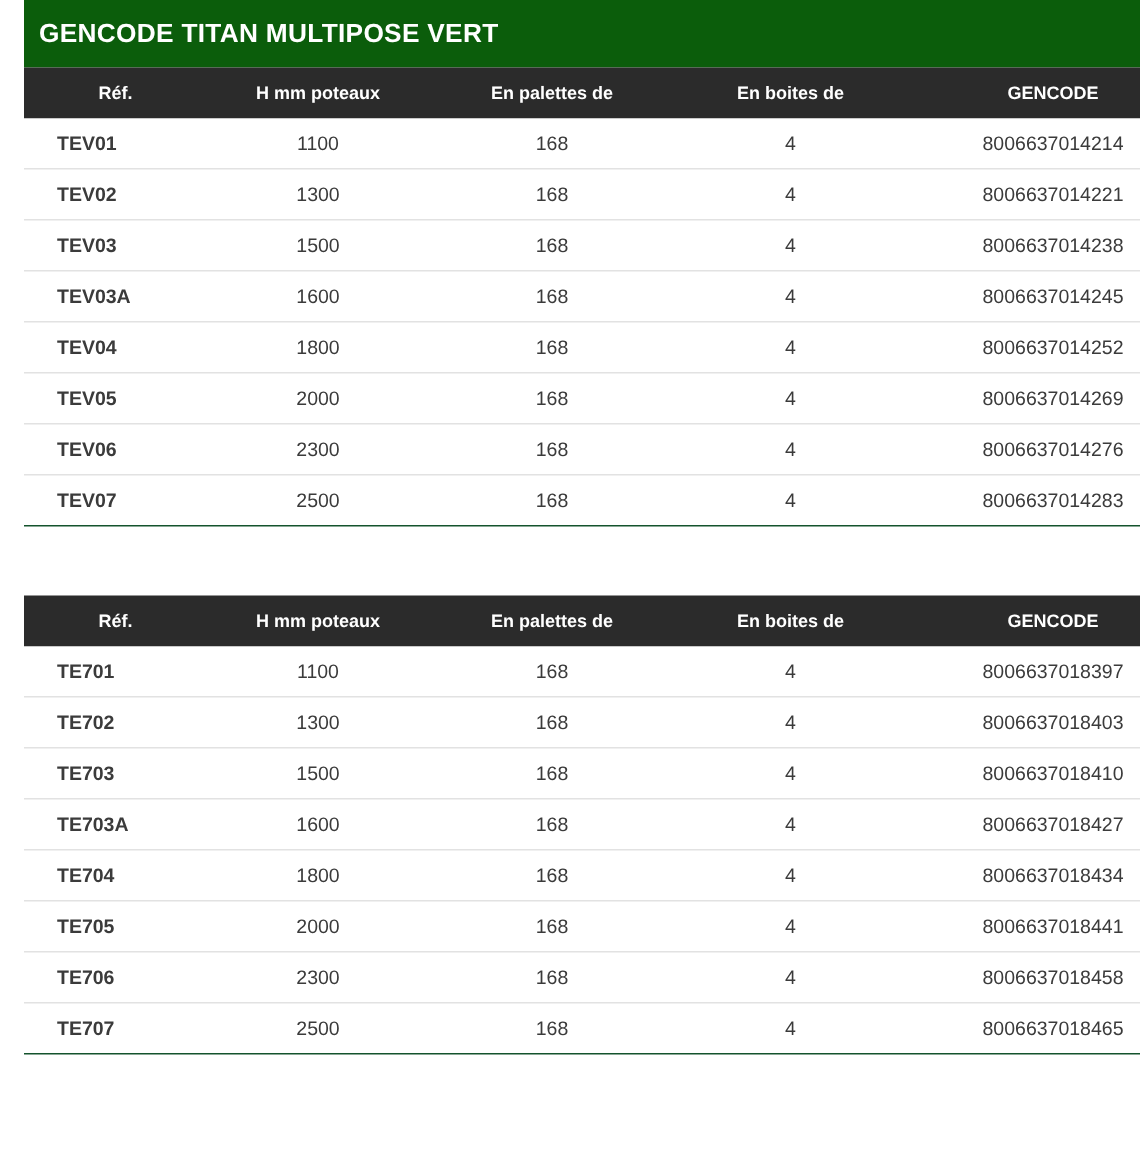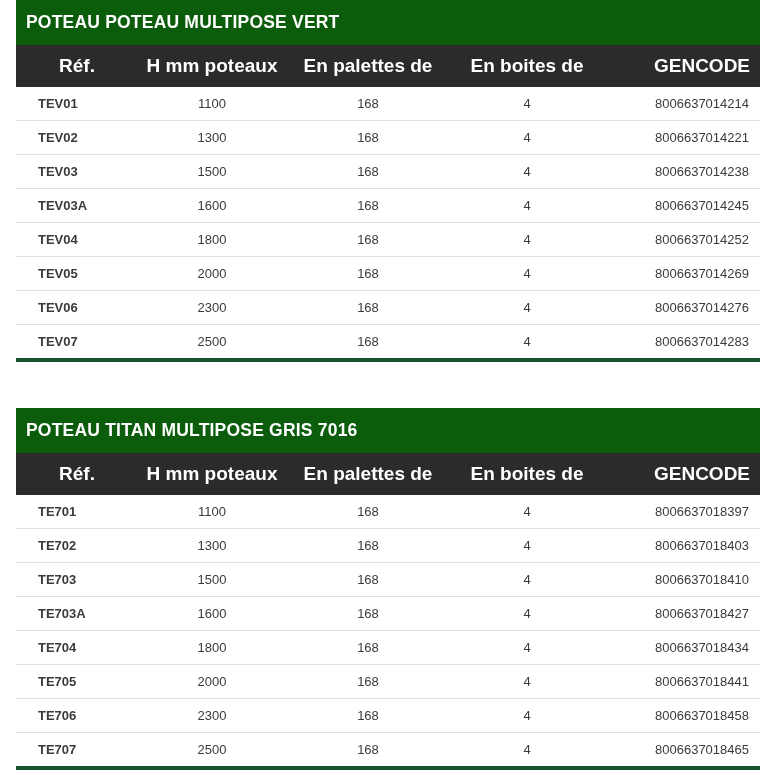--- a/index.html
+++ b/index.html
@@ -40,36 +40,36 @@
     align-items: center;
   }
   table {
     width: 100%;
     border-collapse: collapse;
     table-layout: fixed;
   }
   thead th {
     background: #2b2b2b;
     color: #ffffff;
-    font-size: 19px;
+    font-size: 12px;
     font-weight: bold;
     padding: 10px 4px;
     text-align: center;
     border: none;
   }
   tbody td {
     font-size: 13px;
     color: #3b3b3b;
     text-align: center;
     padding: 9px 4px;
     border-bottom: 1px solid #e2e2e2;
     background: #ffffff;
   }
   tbody tr:last-child td {
-    border-bottom: 4px solid #14532d;
+    border-bottom: 1px solid #14532d;
   }
   td.ref-cell {
     text-align: left;
     padding-left: 22px;
     font-weight: bold;
   }
   th.col-ref   { width: 114px; }
   th.col-h     { width: 140px; }
   th.col-pal   { width: 156px; }
   th.col-box   { width: 146px; text-align: center; }
@@ -77,21 +77,21 @@
   .tail-space {
     height: 18px;
   }
 </style>
 </head>
 <body>
 
 <div class="page">
 
   <div class="table-block">
-    <div class="block-title">POTEAU POTEAU MULTIPOSE VERT</div>
+    <div class="block-title">GENCODE TITAN MULTIPOSE VERT</div>
     <table>
       <thead>
         <tr>
           <th class="col-ref">Réf.</th>
           <th class="col-h">H mm poteaux</th>
           <th class="col-pal">En palettes de</th>
           <th class="col-box">En boites de</th>
           <th class="col-gen">GENCODE</th>
         </tr>
       </thead>
@@ -152,21 +152,20 @@
           <td>4</td>
           <td>8006637014283</td>
         </tr>
       </tbody>
     </table>
   </div>
 
   <div class="block-spacer"></div>
 
   <div class="table-block">
-    <div class="block-title">POTEAU TITAN MULTIPOSE GRIS 7016</div>
     <table>
       <thead>
         <tr>
           <th class="col-ref">Réf.</th>
           <th class="col-h">H mm poteaux</th>
           <th class="col-pal">En palettes de</th>
           <th class="col-box">En boites de</th>
           <th class="col-gen">GENCODE</th>
         </tr>
       </thead>

